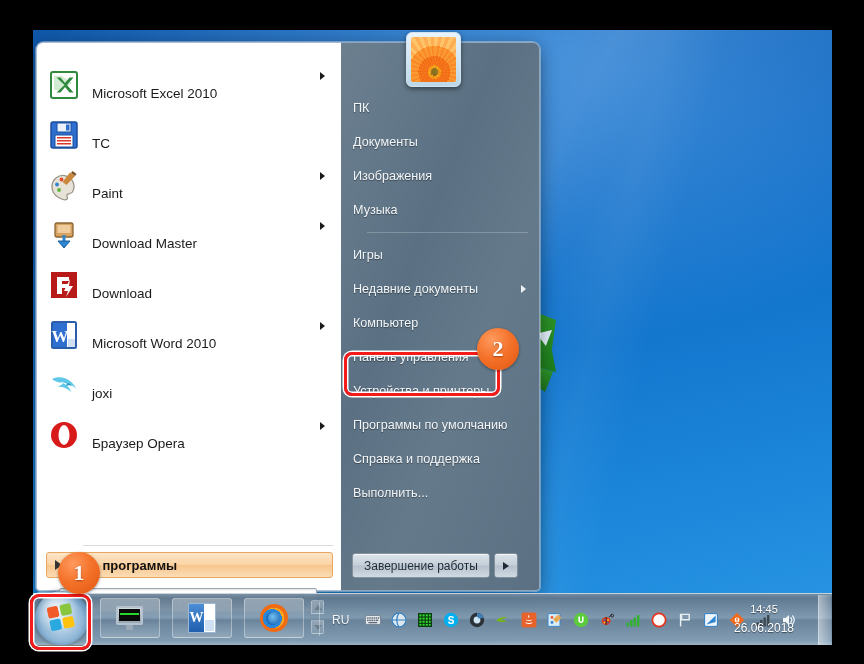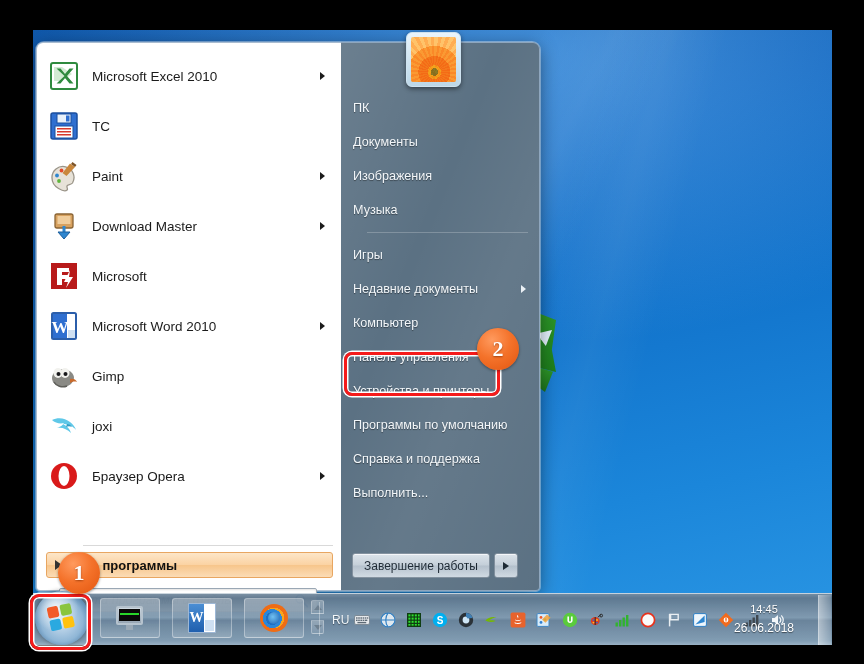--- a/index.html
+++ b/index.html
@@ -61,21 +61,21 @@
   }
   #rightpane:after{ 
     content:"";position:absolute;inset:0;border-radius:0 7px 4px 0;
     background:linear-gradient(112deg,rgba(255,255,255,.10) 0%,rgba(255,255,255,0) 38%,rgba(255,255,255,.06) 62%,rgba(255,255,255,0) 100%);
     pointer-events:none;
   }
 
   
   #proglist{position:absolute;left:1px;top:8px;width:303px;}
   .prog{
-    position:relative;display:flex;align-items:center;height:50px;
+    position:relative;display:flex;align-items:flex-end;height:50px;
     padding-left:10px;box-sizing:border-box;cursor:default;
   }
   .prog .picon{width:32px;height:32px;flex:none;position:relative;margin-right:12px;}
   .prog .plabel{font-size:13.5px;color:#1b1b1b;white-space:nowrap;}
   .prog .arrow{
     position:absolute;right:16px;top:50%;margin-top:-4px;
     width:0;height:0;border-left:5px solid #1b1b1b;
     border-top:4px solid transparent;border-bottom:4px solid transparent;
   }
 
@@ -236,21 +236,21 @@
     display:flex;align-items:center;justify-content:center;
   }
   #scroll-up{top:6px;border-radius:2px 2px 0 0;}
   #scroll-down{top:26px;border-radius:0 0 2px 2px;}
   #scroll-up i{width:0;height:0;border-bottom:5px solid #6e8090;border-left:4px solid transparent;border-right:4px solid transparent;display:block;}
   #scroll-down i{width:0;height:0;border-top:5px solid #6e8090;border-left:4px solid transparent;border-right:4px solid transparent;display:block;}
 
   
   #tray{position:absolute;left:289px;top:0;height:52px;display:flex;align-items:center;}
   #tray-divider{position:absolute;left:286px;top:8px;width:1px;height:34px;background:rgba(255,255,255,.35);}
-  #lang{font-size:12px;color:#f3f7fa;text-shadow:0 1px 1px rgba(0,0,0,.4);margin:0 0 0 10px;}
+  #lang{font-size:12px;color:#f3f7fa;text-shadow:0 1px 1px rgba(0,0,0,.4);margin:0 11px 0 10px;}
   .tray-ic{width:16px;height:16px;margin:0 5px;position:relative;flex:none;}
 
   #clock{
     position:absolute;right:22px;top:6px;width:92px;text-align:center;
     color:#ffffff;text-shadow:0 1px 1px rgba(0,0,0,.5);line-height:19px;
   }
   #clock .t{font-size:11px;}
   #clock .d{font-size:12px;}
   #show-desktop{
     position:absolute;right:1px;top:1px;width:13px;height:50px;
@@ -336,43 +336,31 @@
             <span class="arrow"></span>
           </div>
           <div class="prog">
             <span class="picon"><svg viewBox="0 0 32 32" width="32" height="32">
                 <rect x="3" y="3" width="26" height="26" fill="#b81a1a"></rect>
                 <g fill="#fff">
                   <path d="M9 8h12v4h-7v3h6v4h-6v6H9Z"></path>
                 </g>
                 <path d="M22 10l-6 12h4l-2 6 7-11h-4Z" fill="#fff"></path>
               </svg></span>
-            <span class="plabel">Microsoft</span>
+            <span class="plabel">Download</span>
           </div>
           <div class="prog">
             <span class="picon"><svg viewBox="0 0 32 32" width="32" height="32">
                 <rect x="4" y="3" width="24" height="26" rx="1.5" fill="#fff" stroke="#2b5eaa" stroke-width="2"></rect>
                 <rect x="5" y="4" width="14" height="24" fill="#2f6fd0"></rect>
                 <text x="12" y="23" font-size="17" font-weight="700" fill="#ffffff" text-anchor="middle" font-family="Liberation Serif, serif">W</text>
                 <path d="M20 20h7v8h-7Z" fill="#cfe0f2"></path>
               </svg></span>
             <span class="plabel">Microsoft Word 2010</span>
             <span class="arrow"></span>
-          </div>
-          <div class="prog">
-            <span class="picon"><svg viewBox="0 0 32 32" width="32" height="32">
-                <ellipse cx="15" cy="18" rx="11" ry="9" fill="#8a8a85"></ellipse>
-                <ellipse cx="10" cy="13" rx="4.5" ry="5" fill="#f2f2ee"></ellipse>
-                <ellipse cx="17" cy="13" rx="4.5" ry="5" fill="#f2f2ee"></ellipse>
-                <circle cx="10.5" cy="14" r="2" fill="#17171a"></circle>
-                <circle cx="17.5" cy="14" r="2" fill="#17171a"></circle>
-                <path d="M22 19c4-1 6 1 7 3-3-1-5 0-7 1Z" fill="#c96a2c"></path>
-                <path d="M6 22c2 4 8 6 13 4" stroke="#5f5f5a" stroke-width="1.5" fill="none"></path>
-              </svg></span>
-            <span class="plabel">Gimp</span>
           </div>
           <div class="prog">
             <span class="picon"><svg viewBox="0 0 32 32" width="32" height="32">
                 <path d="M4 10c6-3 13-2 18 2 3 2 5 5 6 8-3-4-8-6-13-6 4 2 7 5 8 9-4-4-9-6-14-5 3-1 6-3 7-5-4 1-9 0-12-3Z" fill="#5fc8e8"></path>
                 <path d="M19 14c2 0 4 1 5 3-2-1-4-1-6 0Z" fill="#2f9cc4"></path>
               </svg></span>
             <span class="plabel">joxi</span>
           </div>
           <div class="prog">
             <span class="picon"><svg viewBox="0 0 32 32" width="32" height="32">

